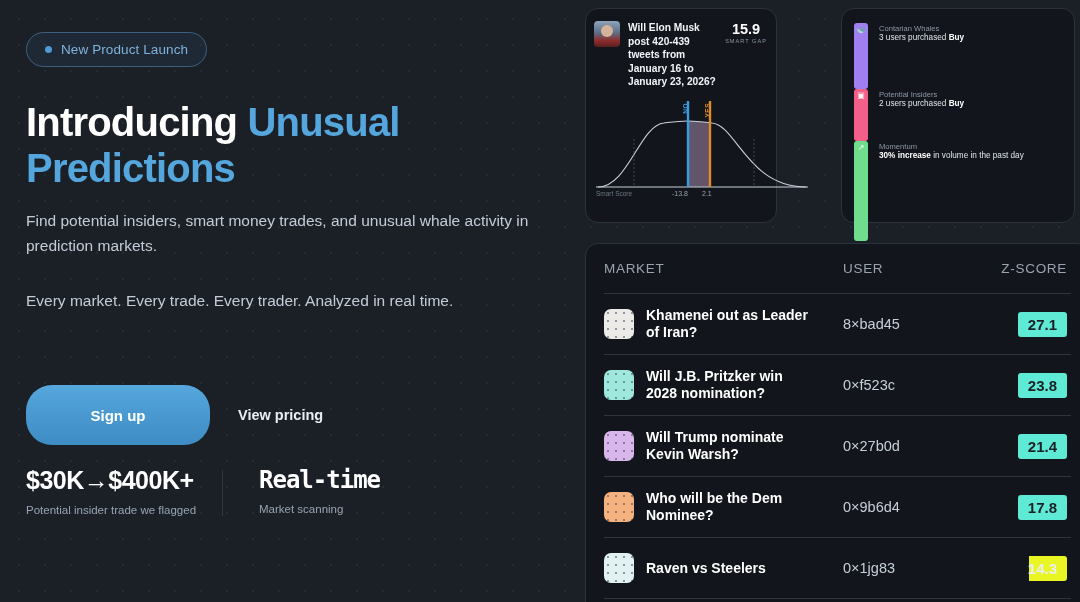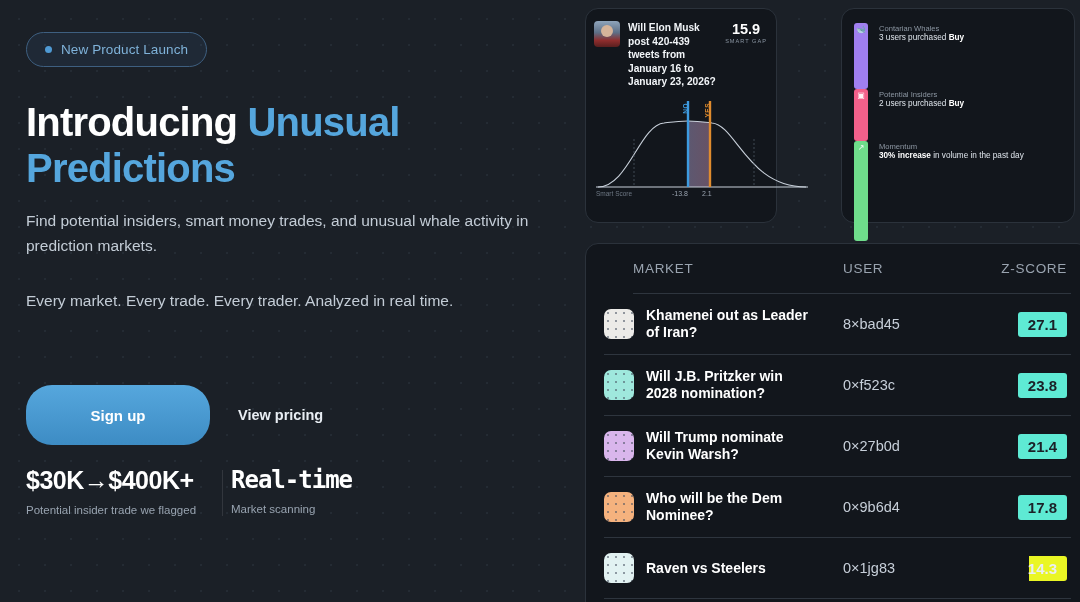--- a/index.html
+++ b/index.html
@@ -51,21 +51,21 @@
     background:linear-gradient(180deg,#56a7dd 0%,#3d8cc4 100%);
     color:#ffffff; font-size:15px; font-weight:700;
     font-family:"Liberation Sans", sans-serif; cursor:pointer;
   }
   .btn-link {
     background:none; border:none; color:#e8edf3;
     font-size:14.5px; font-weight:700; cursor:pointer;
     font-family:"Liberation Sans", sans-serif;
   }
 
-  .stats { position:absolute; left:0; top:466px; display:flex; }
+  .stats { position:absolute; left:0; top:466px; display:flex; gap:28px; }
   .stat { position:relative; }
   .stat.s1 { width:205px; }
   .stat-value { font-size:25px; font-weight:700; color:#ffffff; letter-spacing:-0.5px; white-space:nowrap; }
   .stat-value.mono { font-family:"DejaVu Sans Mono", monospace; font-size:24px; letter-spacing:-1px; }
   .stat-label { margin-top:9px; font-size:11.5px; color:#98a3b0; white-space:nowrap; }
   .stat-divider { position:absolute; right:8px; top:4px; width:1px; height:46px; background:rgba(255,255,255,0.10); }
 
   
   .card {
     position:absolute;
@@ -110,21 +110,21 @@
     position:absolute; left:0; right:0; top:3px; text-align:center;
     font-size:8px; line-height:1; color:rgba(255,255,255,0.92);
   }
   .sig-body { flex:1; padding-top:1px; }
   .sig-title { font-size:7.6px; color:#8d97a3; }
   .sig-text { font-size:8.2px; color:#dfe5ec; }
   .sig-text b { color:#ffffff; font-weight:700; }
 
   
   .table-card { left:585px; top:243px; width:505px; height:372px; padding:0 18px; overflow:hidden; }
-  .th-row { display:flex; align-items:center; height:50px; border-bottom:1px solid #2e353e;margin-left:29px; }
+  .th-row { display:flex; align-items:center; height:50px; border-bottom:1px solid #2e353e; }
   .th { font-size:13.5px; letter-spacing:.7px; color:#9aa4b0; }
   .th-market { flex:1; }
   .th-user { width:118px; }
   .th-score { width:110px; text-align:right; padding-right:4px; }
 
   .trow { display:flex; align-items:center; height:61px; border-bottom:1px solid #2e353e; }
   .t-market { flex:1; display:flex; align-items:center; gap:12px; }
   .tile { width:30px; height:30px; border-radius:7px; flex:none; background-size:8px 8px;
           background-image:radial-gradient(circle, rgba(70,80,95,0.55) 1.1px, transparent 1.3px); }
   .t-title { font-size:14px; font-weight:700; line-height:1.2; color:#ffffff; max-width:170px; }

